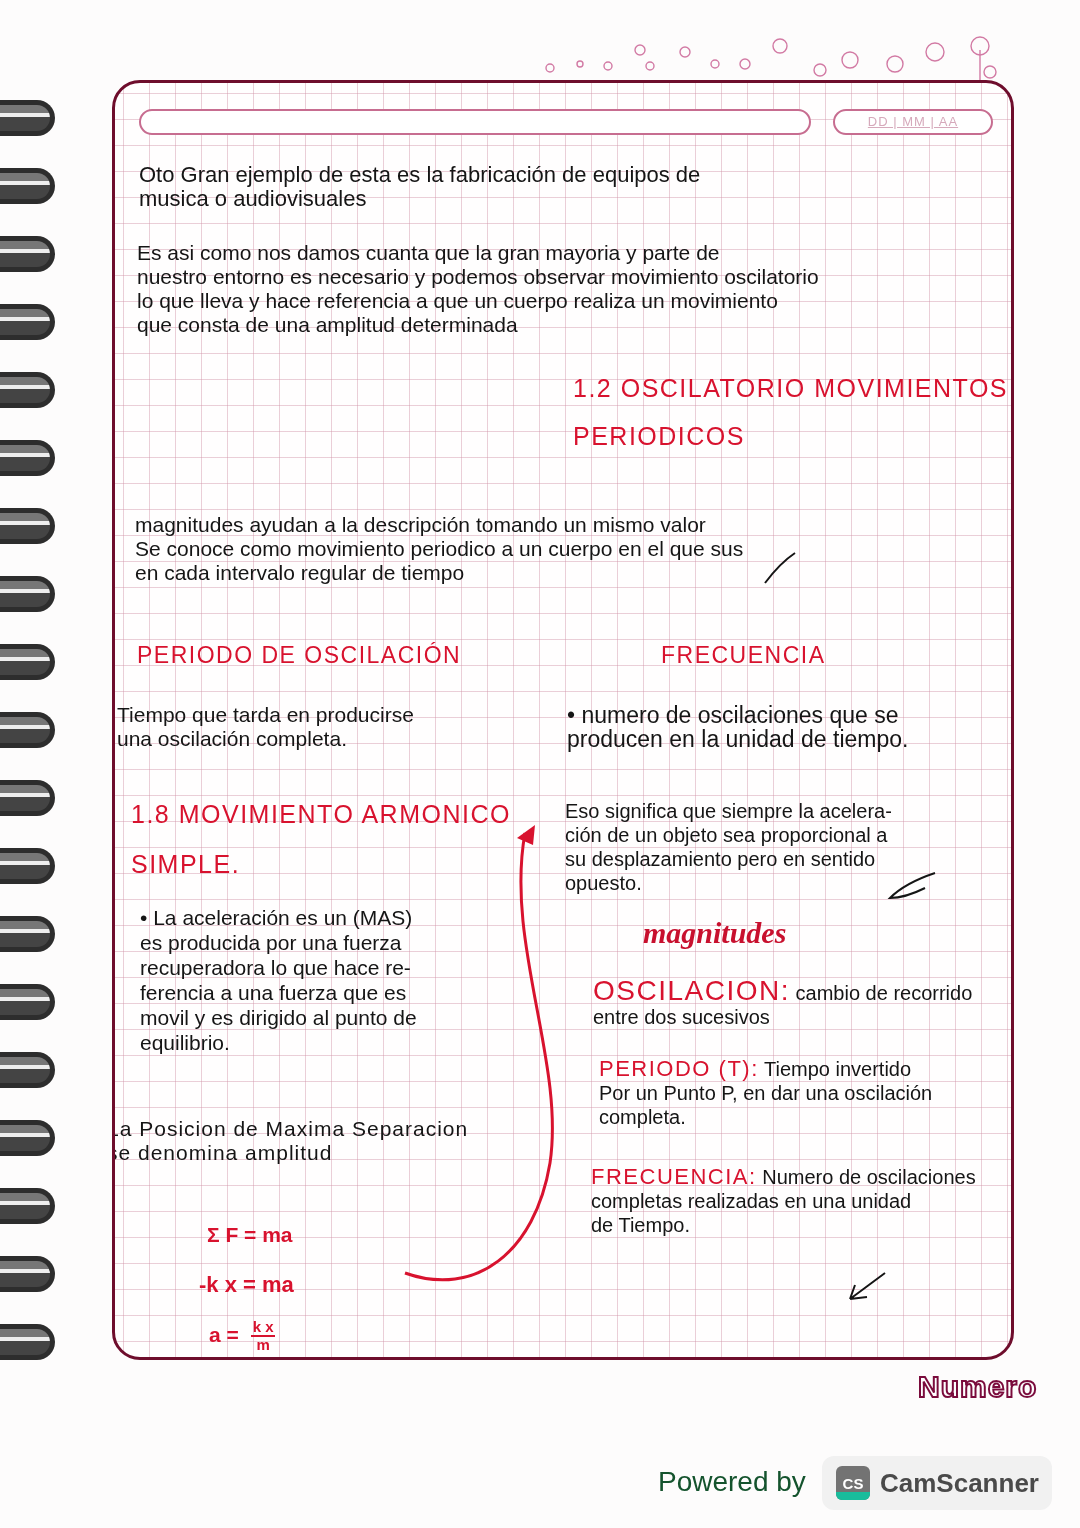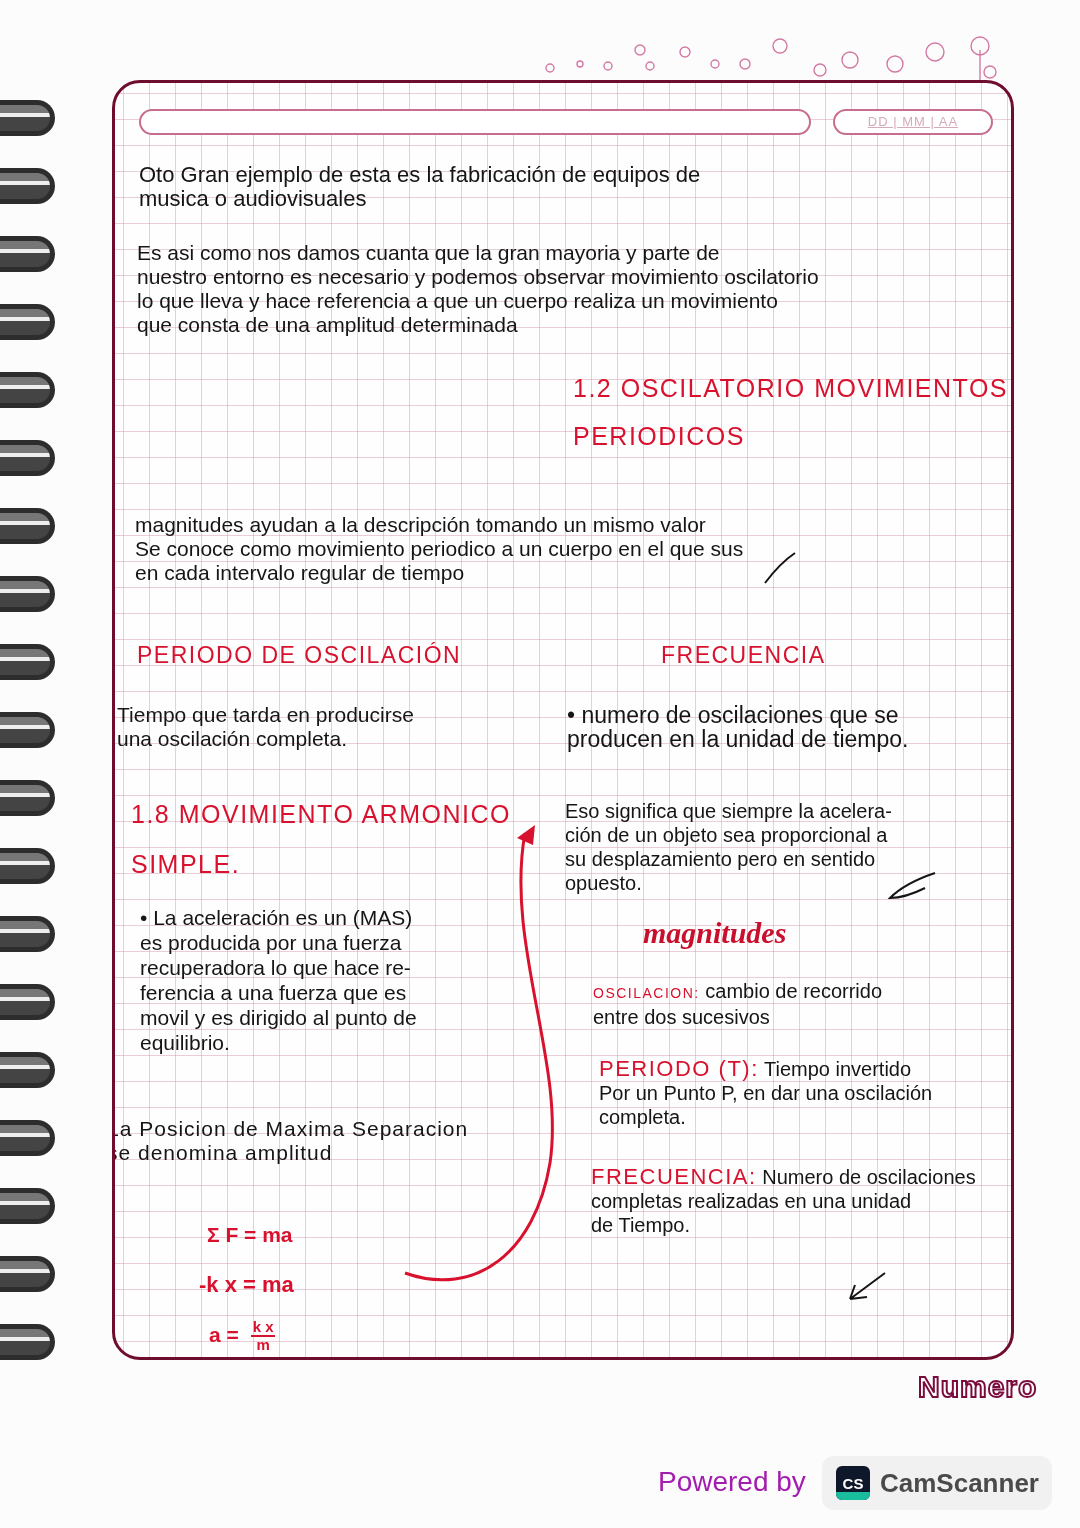--- a/index.html
+++ b/index.html
@@ -42,28 +42,28 @@
     .heading { font-family:"Liberation Sans", sans-serif; font-weight:normal; letter-spacing:1.5px; color:#d8122e; }
     .script { font-family:"Liberation Serif", serif; font-style:italic; font-weight:bold; color:#c8102e; font-size:30px; }
     .arrow-svg { position:absolute; left:0; top:0; }
     .footer-brand {
       position:absolute; left:918px; top:1370px; font-family:"Liberation Sans", sans-serif;
       font-size:30px; font-weight:bold; color:#fff;
       -webkit-text-stroke:2px #7a0b3c; letter-spacing:1px;
     }
     .powered {
       position:absolute; left:658px; top:1466px; font-family:"Liberation Sans", sans-serif;
-      font-size:28px; color:#a21caf;
+      font-size:28px; color:#14532d;
     }
     .cs-badge {
       position:absolute; left:822px; top:1456px; width:230px; height:54px; border-radius:12px;
       background:#f1f1f1; display:flex; align-items:center; gap:10px; padding-left:14px; box-sizing:border-box;
     }
     .cs-icon {
-      width:34px; height:34px; border-radius:6px; background:#0f172a; color:#fff; font-weight:bold;
+      width:34px; height:34px; border-radius:6px; background:#737373; color:#fff; font-weight:bold;
       font-size:15px; display:flex; align-items:center; justify-content:center; position:relative; overflow:hidden;
       font-family:"Liberation Sans", sans-serif;
     }
     .cs-icon::after { content:""; position:absolute; left:0; bottom:0; width:100%; height:8px; background:#19bc9c; }
     .cs-name { font-family:"Liberation Sans", sans-serif; font-size:26px; font-weight:bold; color:#4a4a4a; }
   </style>
 </head>
 <body>
 
 <div class="spiral">
@@ -186,21 +186,21 @@
   <div class="hw" style="left:450px; top:716px; font-size:20px;">
     <span class="line">Eso significa que siempre la acelera-</span>
     <span class="line">ción de un objeto sea proporcional a</span>
     <span class="line">su desplazamiento pero en sentido</span>
     <span class="line">opuesto.</span>
   </div>
 
   <div class="hw script" style="left:528px; top:838px;">magnitudes</div>
 
   <div class="hw" style="left:478px; top:896px; font-size:20px;">
-    <span class="line"><span class="red heading" style="font-size:14px;">OSCILACION:</span> <span>cambio de recorrido</span></span>
+    <span class="line"><span class="red heading" style="font-size:28px;">OSCILACION:</span> <span>cambio de recorrido</span></span>
     <span class="line">entre dos sucesivos</span>
   </div>
 
   <div class="hw" style="left:484px; top:974px; font-size:20px;">
     <span class="line"><span class="red heading" style="font-size:22px;">PERIODO (T):</span> <span>Tiempo invertido</span></span>
     <span class="line">Por un Punto P, en dar una oscilación</span>
     <span class="line">completa.</span>
   </div>
 
   <div class="hw" style="left:476px; top:1082px; font-size:20px;">

